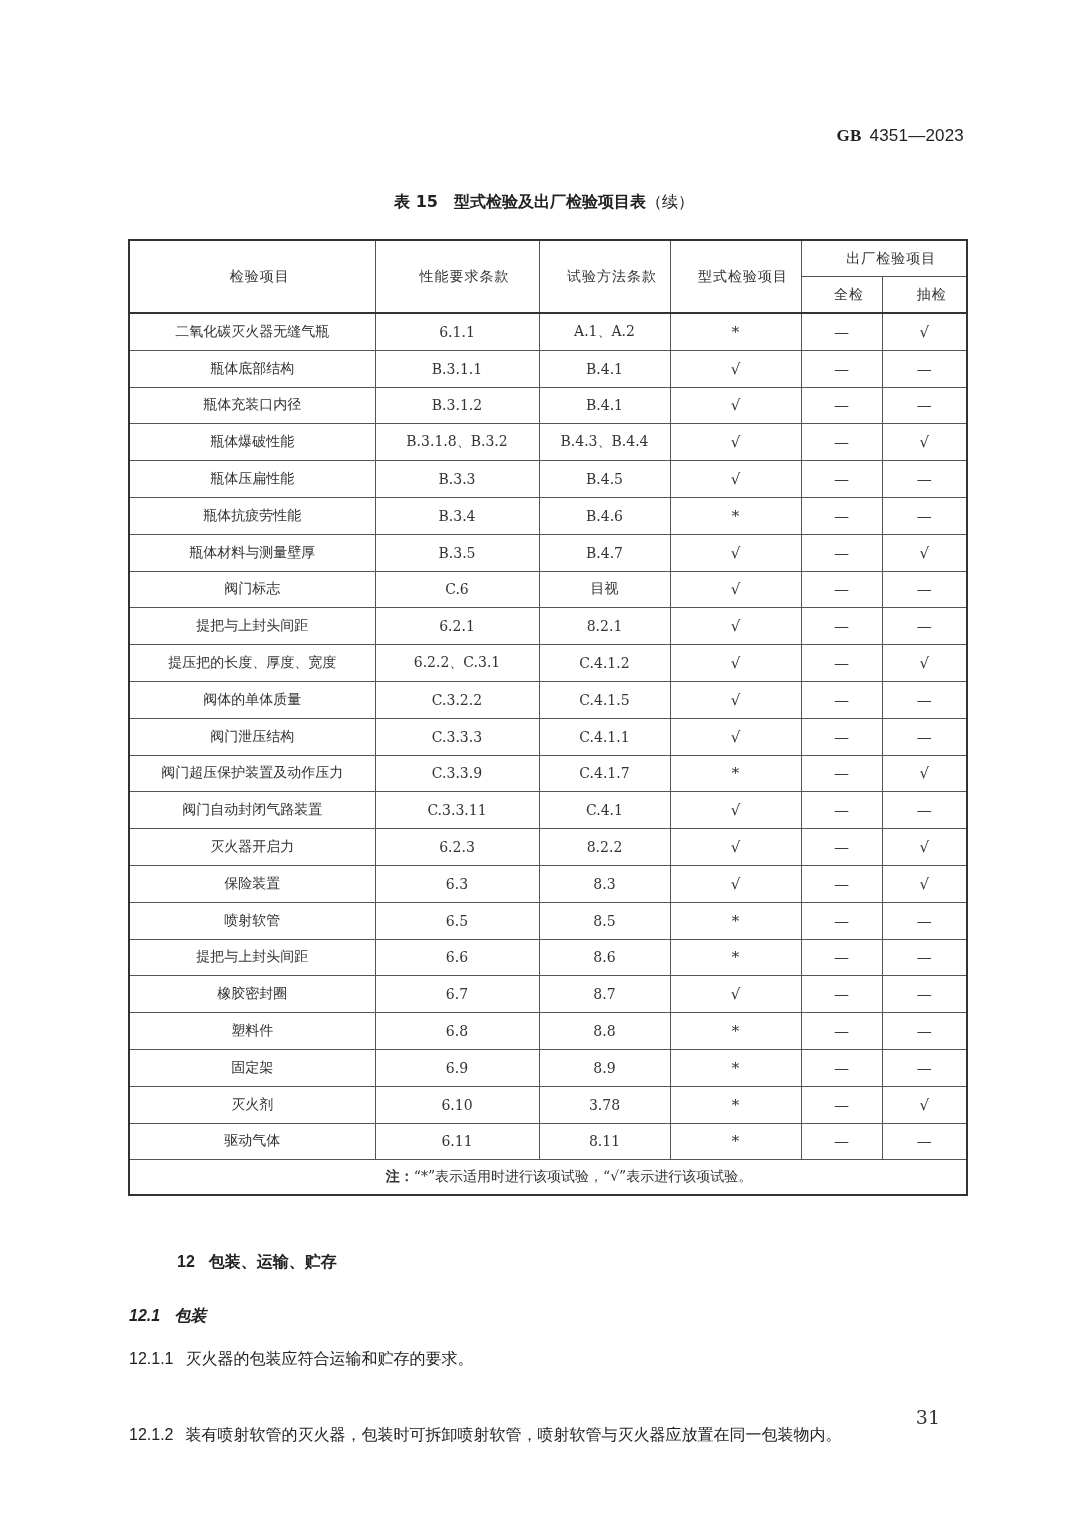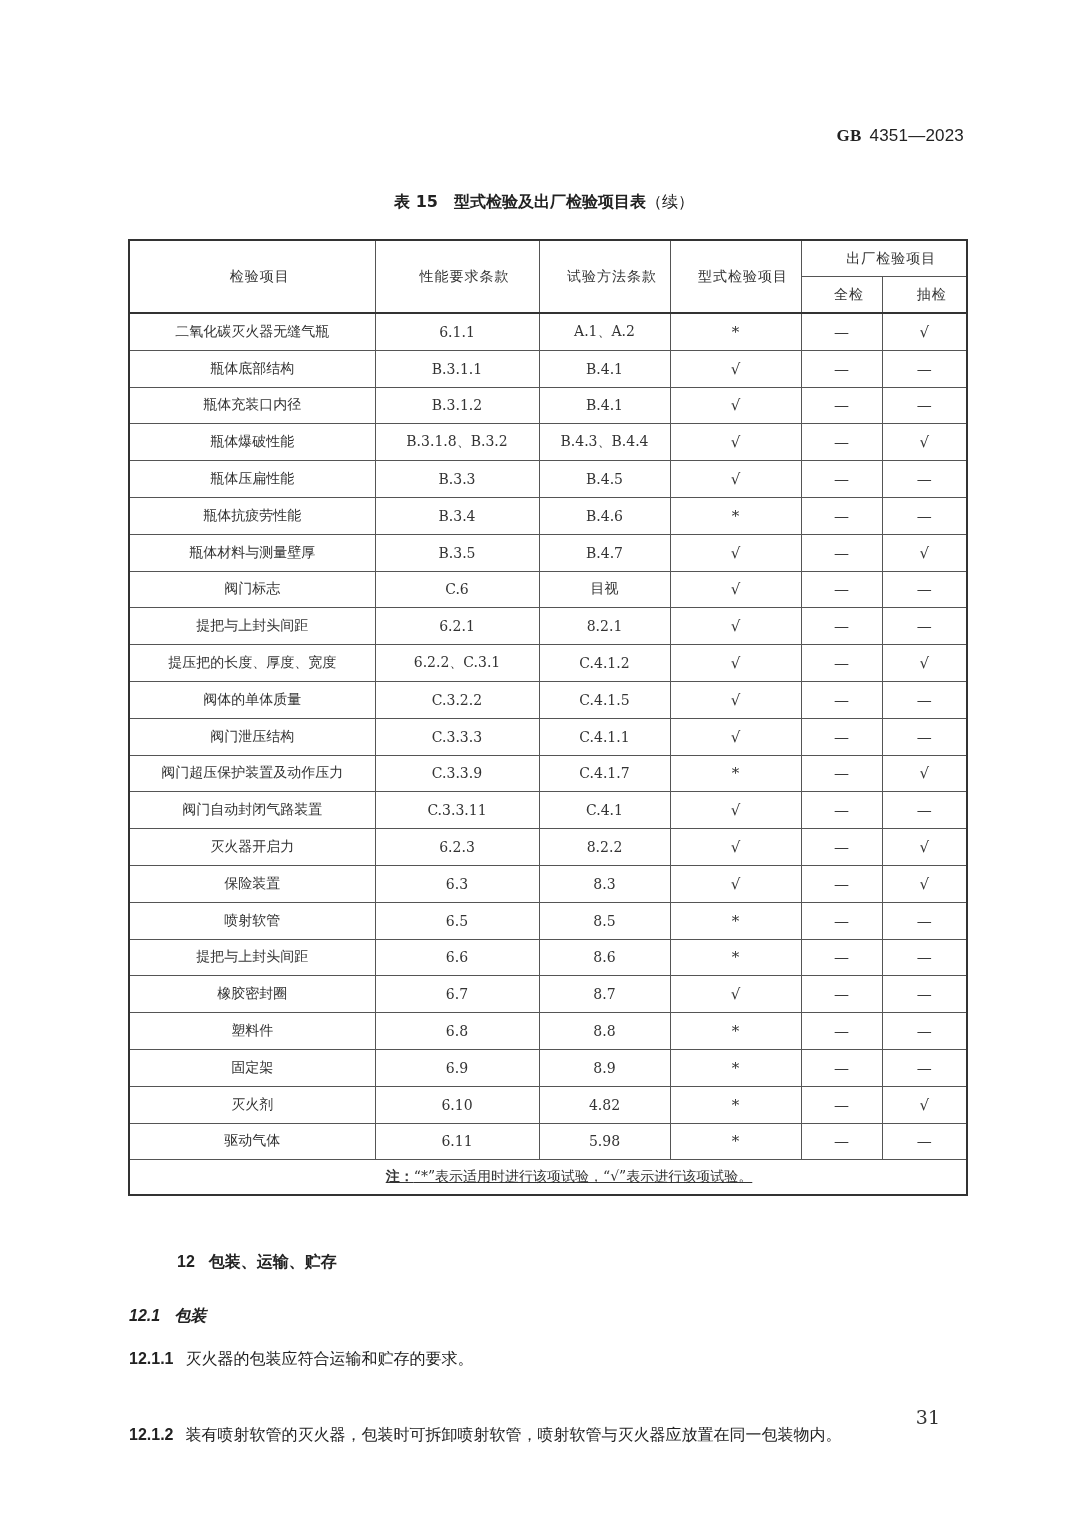--- a/index.html
+++ b/index.html
@@ -13,29 +13,29 @@
   .table-title .cont { font-weight: normal; }
   table.spec { position: absolute; left: 128px; top: 239px; width: 838px; border-collapse: collapse;
                border: 2px solid #333; table-layout: fixed; font-size: 14px; }
   table.spec td, table.spec th { border: 1px solid #555; text-align: center; vertical-align: middle;
                padding: 0; font-weight: normal; color: #333; height: 35.8px; }
   table.spec thead th { font-size: 14px; letter-spacing: 1px; padding-left: 15px; }
   table.spec thead tr.h1 th { height: 35px; }
   table.spec thead tr.h2 th { height: 35px; }
   table.spec thead { border-bottom: 2px solid #333; }
   td.mark { font-size: 15px; }
-  td.note { text-align: center; padding-left: 42px !important; height: 34px !important; font-size: 14px; text-decoration: underline; }
+  td.note { text-align: center; padding-left: 42px !important; height: 34px !important; font-size: 14px; }
   td.note b { font-weight: bold; }
   .sec { position: absolute; left: 129px; font-family: "DejaVu Sans", sans-serif; font-size: 16px; color: #222; }
   .sec .num { display: inline-block; margin-right: 14px; font-family: "Liberation Sans", sans-serif; }
   .h12 { top: 1252px; font-weight: bold; margin-left: 48px; }
   .h121 { top: 1306px; font-weight: bold; font-style: italic; }
   .p1 { top: 1349px; }
   .p2 { top: 1425px; }
-  .p1 .num, .p2 .num { margin-right: 12px; font-weight: bold; }
+  .p1 .num, .p2 .num { margin-right: 12px; }
   .page-no { position: absolute; top: 1406px; right: 140px; font-size: 19px; color: #333; }
 </style>
 </head>
 <body>
 
 <div class="std-no">
   <span class="gb">GB</span><span>4351—2023</span>
 </div>
 
 <div class="table-title">
@@ -229,29 +229,29 @@
         <td>固定架</td>
         <td>6.9</td>
         <td>8.9</td>
         <td class="mark">*</td>
         <td class="mark">—</td>
         <td class="mark">—</td>
       </tr>
       <tr>
         <td>灭火剂</td>
         <td>6.10</td>
-        <td>4.82</td>
+        <td>3.78</td>
         <td class="mark">*</td>
         <td class="mark">—</td>
         <td class="mark">√</td>
       </tr>
       <tr>
         <td>驱动气体</td>
         <td>6.11</td>
-        <td>5.98</td>
+        <td>8.11</td>
         <td class="mark">*</td>
         <td class="mark">—</td>
         <td class="mark">—</td>
       </tr>
     </tbody>
   <tfoot>
     <tr>
       <td colspan="6" class="note"><b>注：</b><span>“*”表示适用时进行该项试验，“√”表示进行该项试验。</span></td>
     </tr>
   </tfoot>

